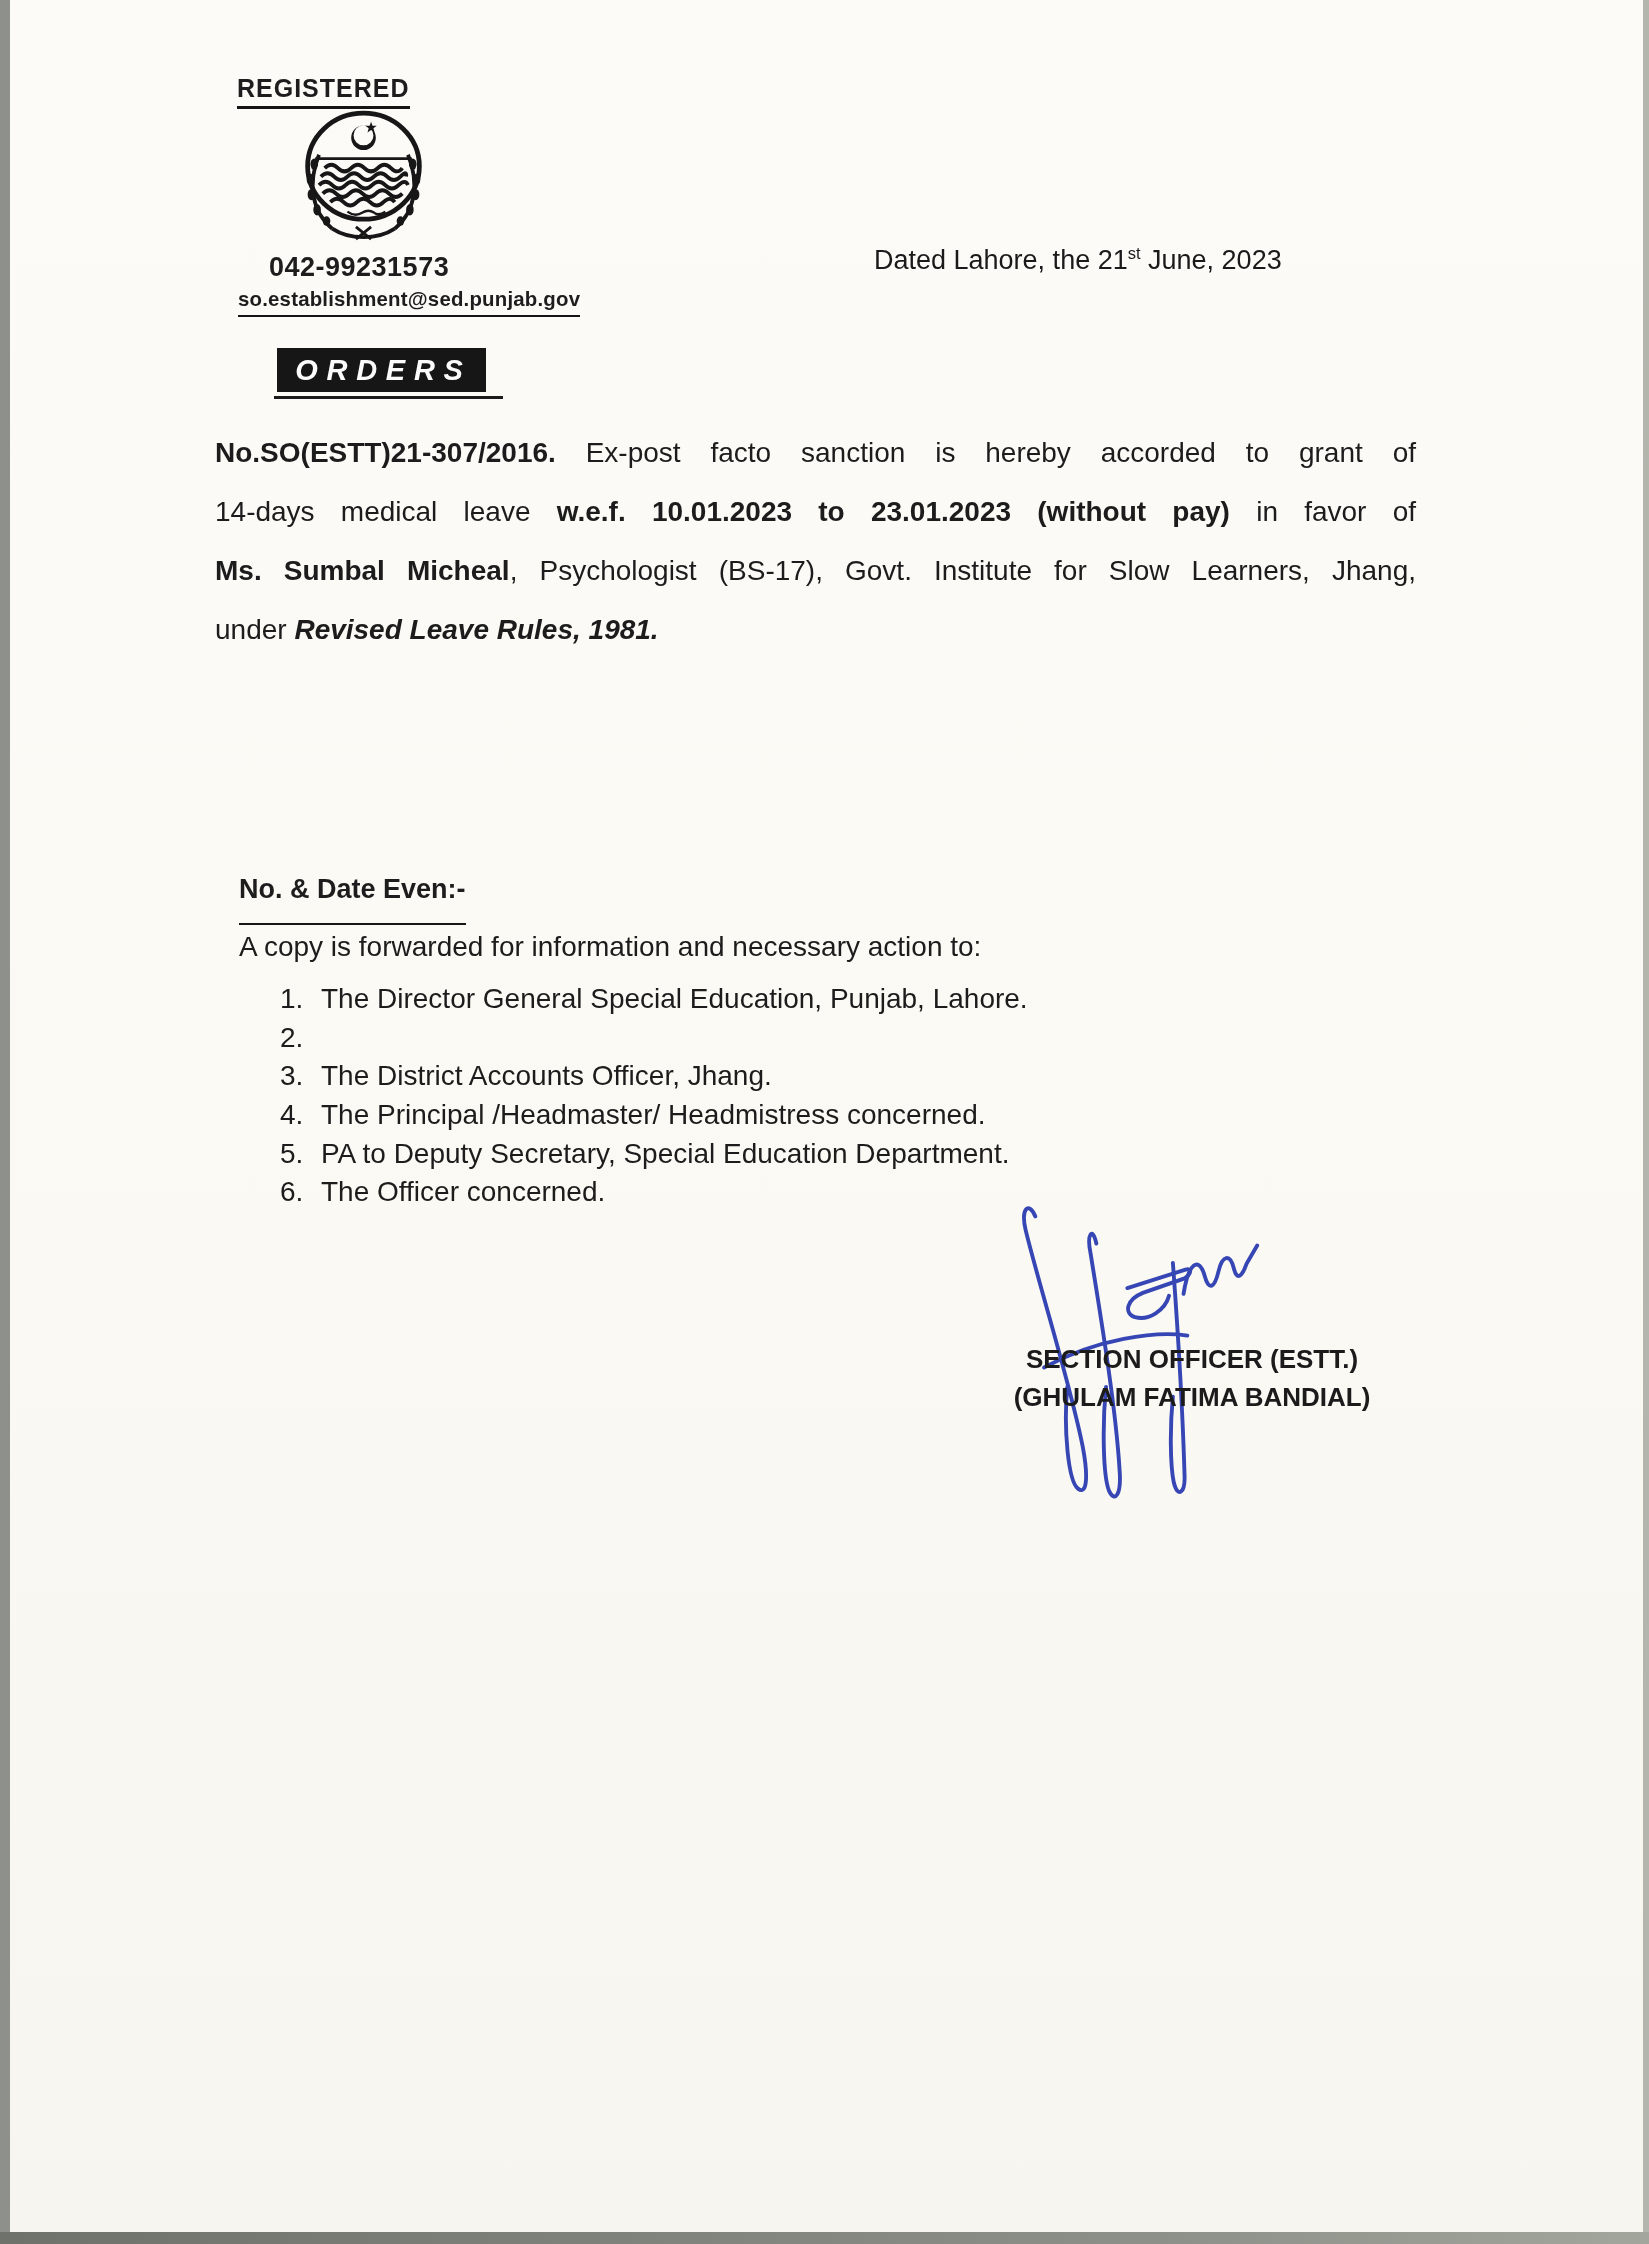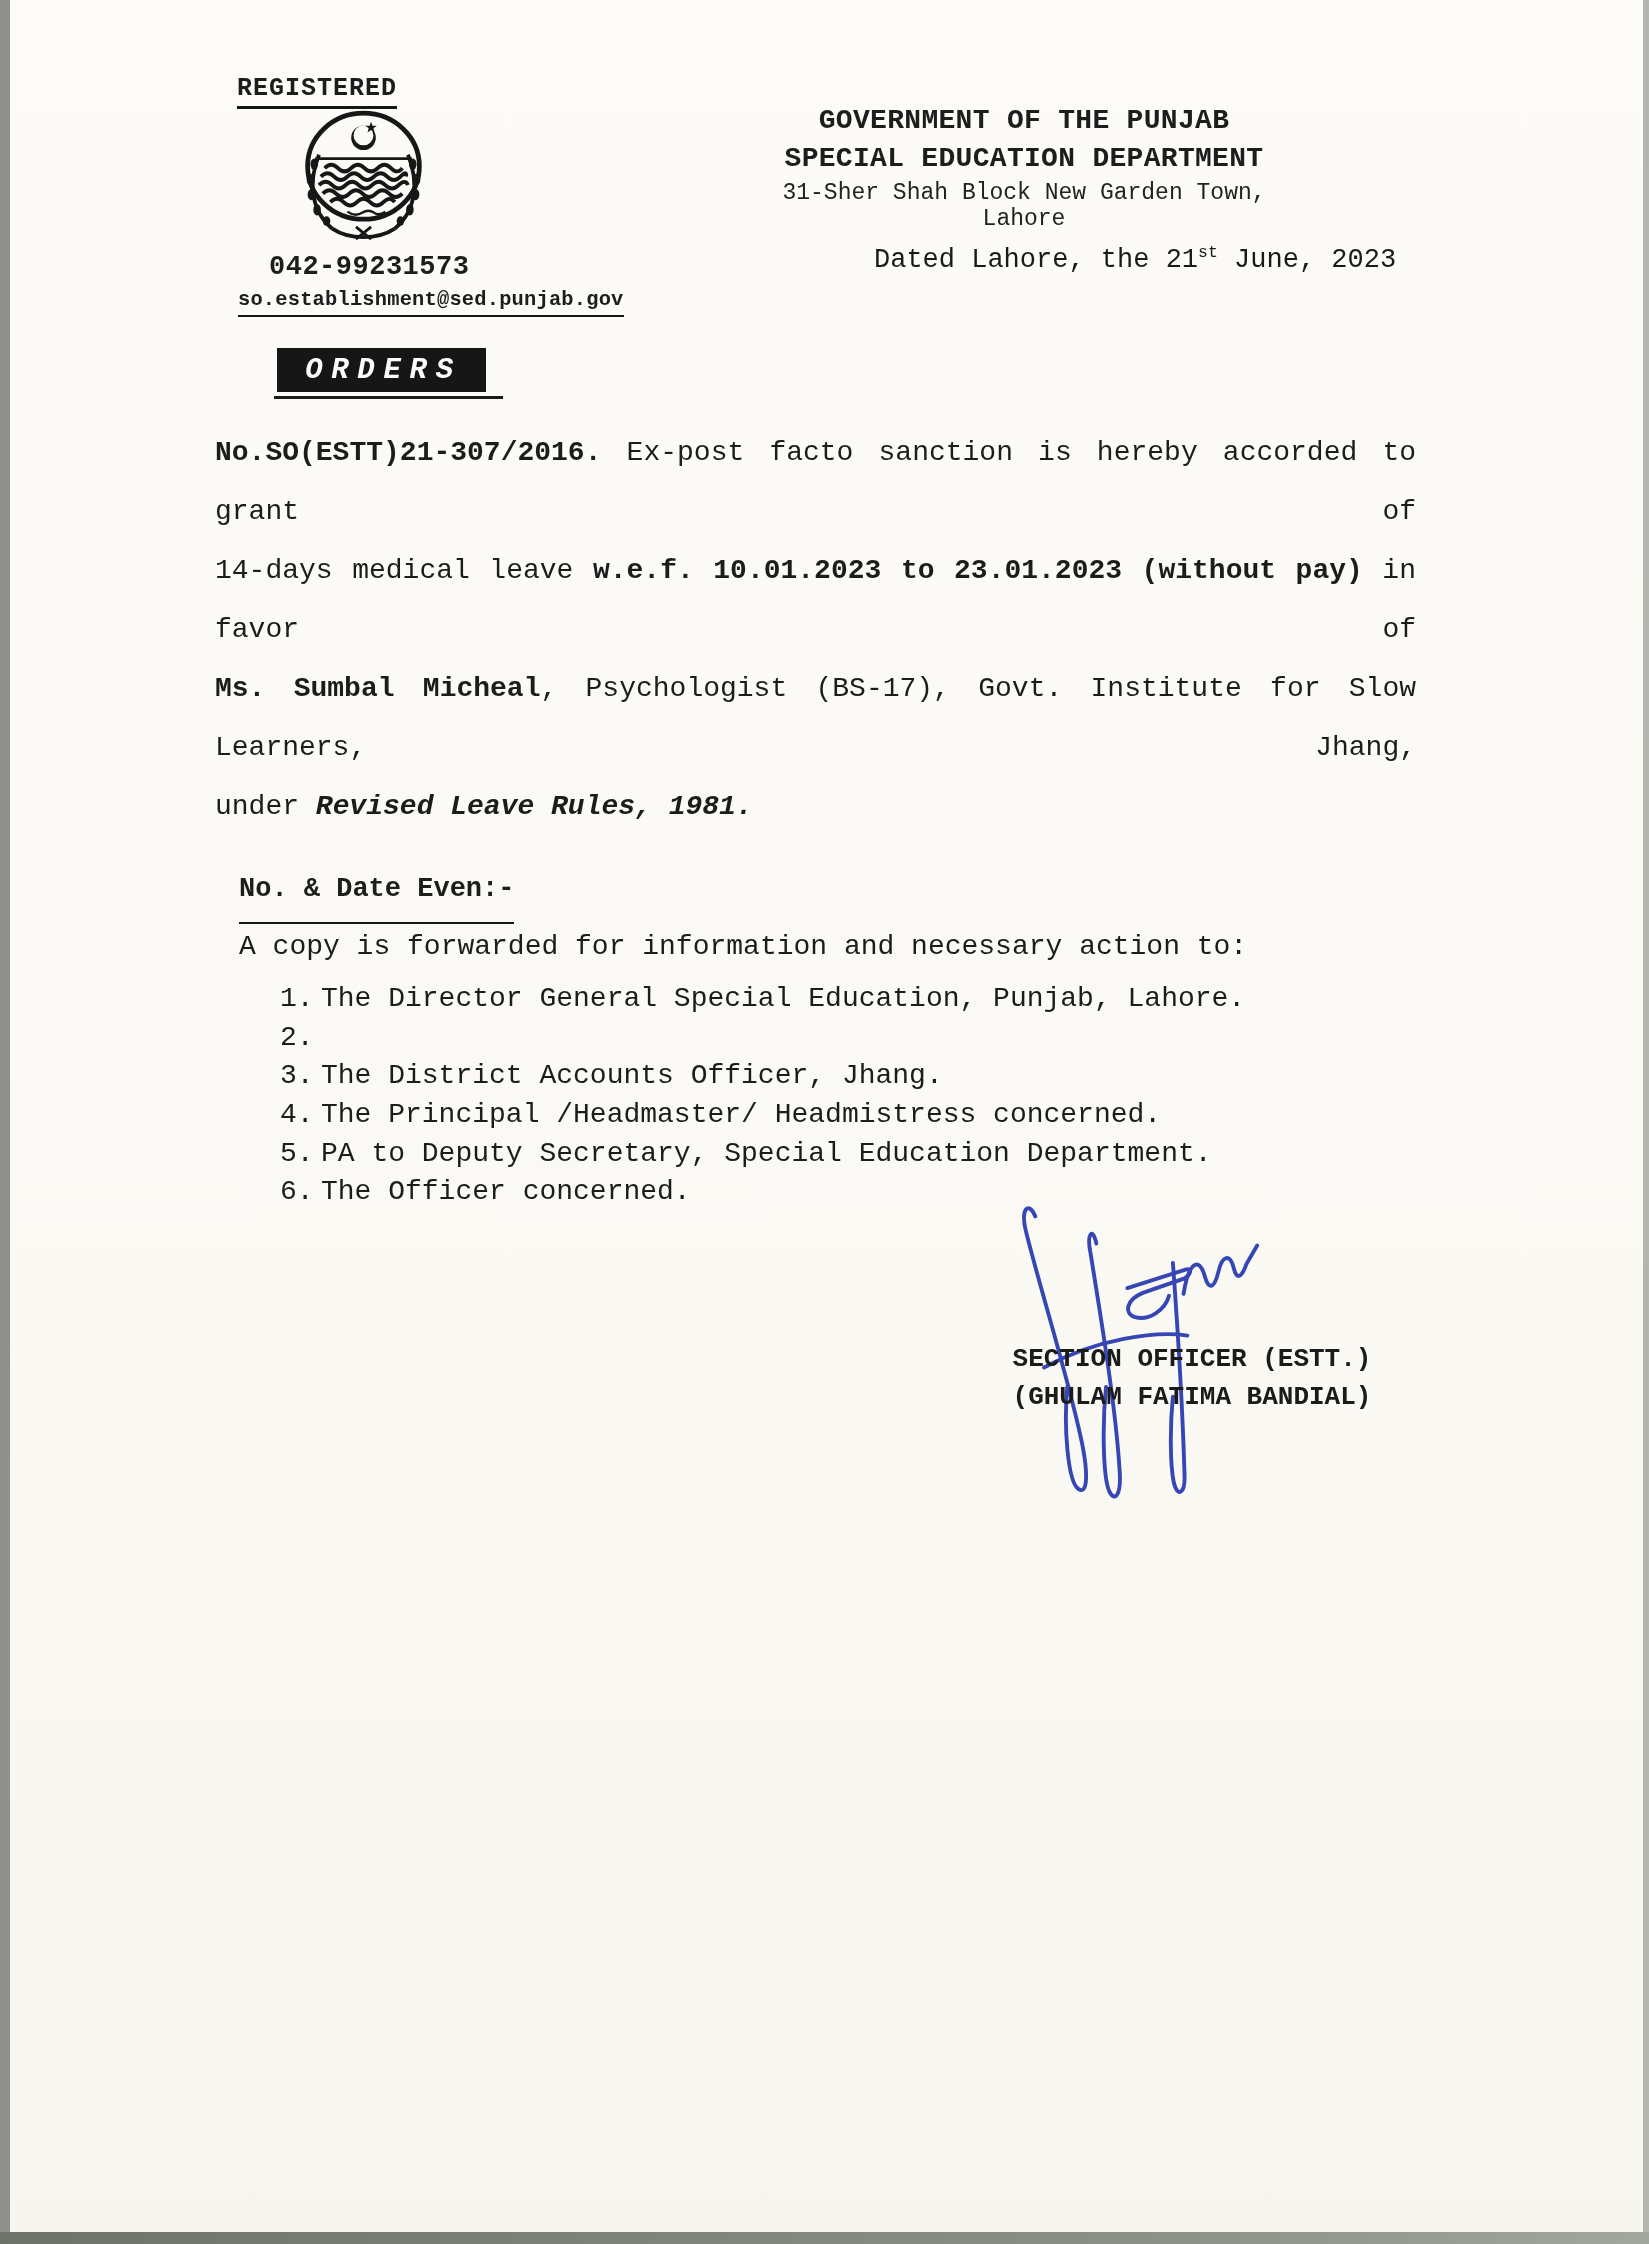--- a/index.html
+++ b/index.html
@@ -1,21 +1,21 @@
 <!DOCTYPE html>
 <html><head>
 <meta charset="utf-8">
 <style>
   html,body{margin:0;padding:0;background:#e8e8e4;}
   .page{
     position:relative;
     width:1650px;height:2244px;
     margin:0 auto;
     background:linear-gradient(180deg,#fcfbf7 0%,#faf9f4 55%,#f6f5ef 100%);
-    font-family:Liberation Mono, monospace;
+    font-family:Liberation Sans, sans-serif;
     color:#1d1d1d;
     overflow:hidden;
   }
   .abs{position:absolute;}
   
   .edge-left{left:0;top:0;width:9.7px;height:2244px;background:#8e918b;}
   .edge-right{right:0;top:0;width:6.8px;height:2244px;background:#b3b6ad;}
   .edge-bottom{left:0;top:2232px;width:1650px;height:12.6px;background:linear-gradient(90deg,#6f726b,#8d9088 70%,#a3a69d);}
   
   .registered{left:237px;top:74px;font-size:25px;font-weight:bold;letter-spacing:1px;border-bottom:3.9px solid #151515;padding-bottom:2.9px;}
@@ -100,25 +100,20 @@
         <ellipse cx="141" cy="74" rx="4" ry="6"></ellipse>
       <ellipse cx="140" cy="90" rx="4" ry="6"></ellipse>
         <ellipse cx="134" cy="106" rx="4" ry="6"></ellipse>
       <ellipse cx="124" cy="118" rx="4" ry="5"></ellipse>
     </g>
   </svg>
 
   <div class="abs phone">042-99231573</div>
   <div class="abs email">so.establishment@sed.punjab.gov</div>
 
-  <div class="abs org-block">
-    <div class="org-line1">GOVERNMENT OF THE PUNJAB</div>
-    <div class="org-line2">SPECIAL EDUCATION DEPARTMENT</div>
-    <div class="org-address">31-Sher Shah Block New Garden Town, Lahore</div>
-  </div>
 
   <div class="abs dated"><span>Dated Lahore, the 21</span><sup>st</sup><span> June, 2023</span></div>
 
   <div class="abs orders-box">ORDERS</div>
   <div class="abs orders-underline"></div>
 
   <div class="abs order-body">
     <div class="jline"><span class="b">No.SO(ESTT)21-307/2016.</span><span> Ex-post facto sanction is hereby accorded to grant of</span></div>
     <div class="jline"><span>14-days medical leave </span><span class="b">w.e.f. 10.01.2023 to 23.01.2023 (without pay)</span><span> in favor of</span></div>
     <div class="jline"><span class="b">Ms. Sumbal Micheal</span><span>, Psychologist (BS-17), Govt. Institute for Slow Learners, Jhang,</span></div>

